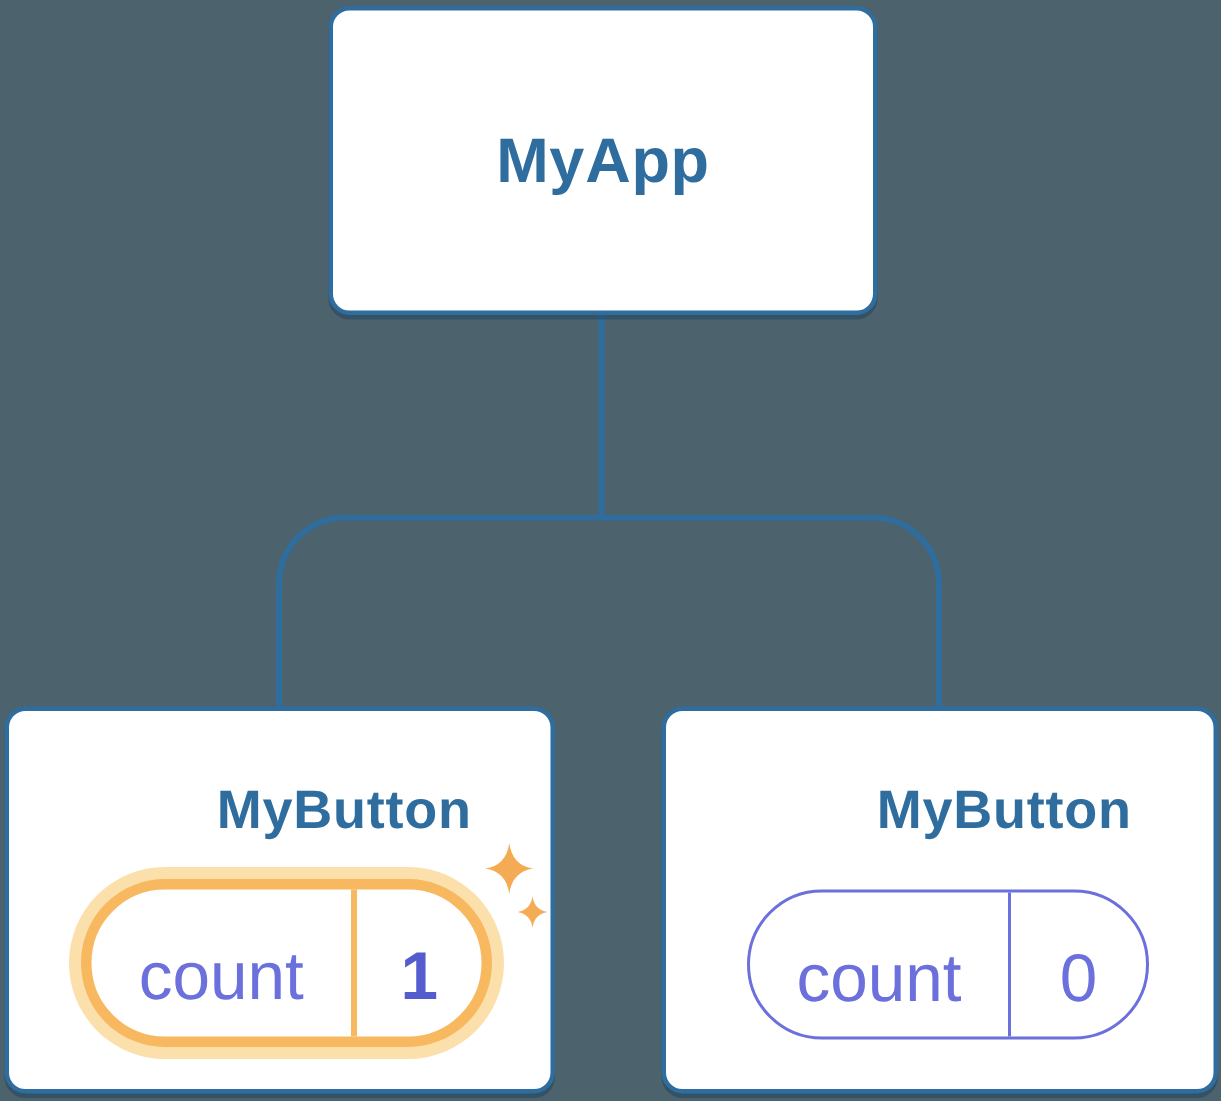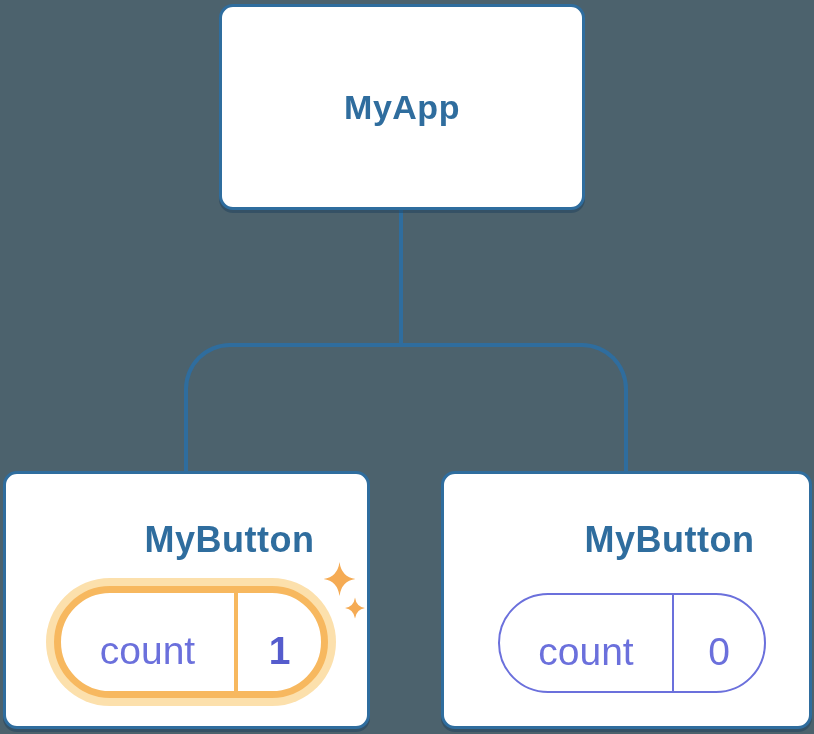--- a/index.html
+++ b/index.html
@@ -35,34 +35,34 @@
   .node-root{left:219px;top:4px;width:366px;height:206px;}
   .node-child-left{left:3px;top:471px;width:367px;height:258px;}
   .node-child-right{left:441px;top:471px;width:371px;height:258px;}
 
   .node-label{
     position:absolute;left:0;width:100%;text-align:center;
     color:var(--blue);font-weight:600;letter-spacing:0.5px;
   }
   .node-root .node-label{
     top:0;height:100%;display:flex;align-items:center;justify-content:center;
-    font-size:34px;
+    font-size:42px;
   }
   .node-child-left .node-label,.node-child-right .node-label{
     top:46px;font-size:36px;line-height:40px;padding-left:43px;
   }
 
   
   .pill{
     position:absolute;background:var(--card);box-sizing:border-box;
     display:flex;align-items:stretch;
   }
   .pill-name,.pill-value{
     display:flex;align-items:center;justify-content:center;
-    color:var(--purple);font-size:39px;line-height:1;padding-bottom:20px;margin-top:36px;
+    color:var(--purple);font-size:45px;line-height:1;padding-bottom:20px;margin-top:36px;
   }
   .pill-highlight{
     left:48px;top:112px;width:274px;height:112px;
     border:7px solid var(--orange);border-radius:60px;
     box-shadow:0 0 0 8px var(--orangeHalo);
   }
   .pill-highlight .pill-name{width:173px;}
   .pill-highlight .pill-divider{width:4px;background:var(--orange);}
   .pill-highlight .pill-value{flex:1;font-weight:700;color:var(--purpleBold);}
 

